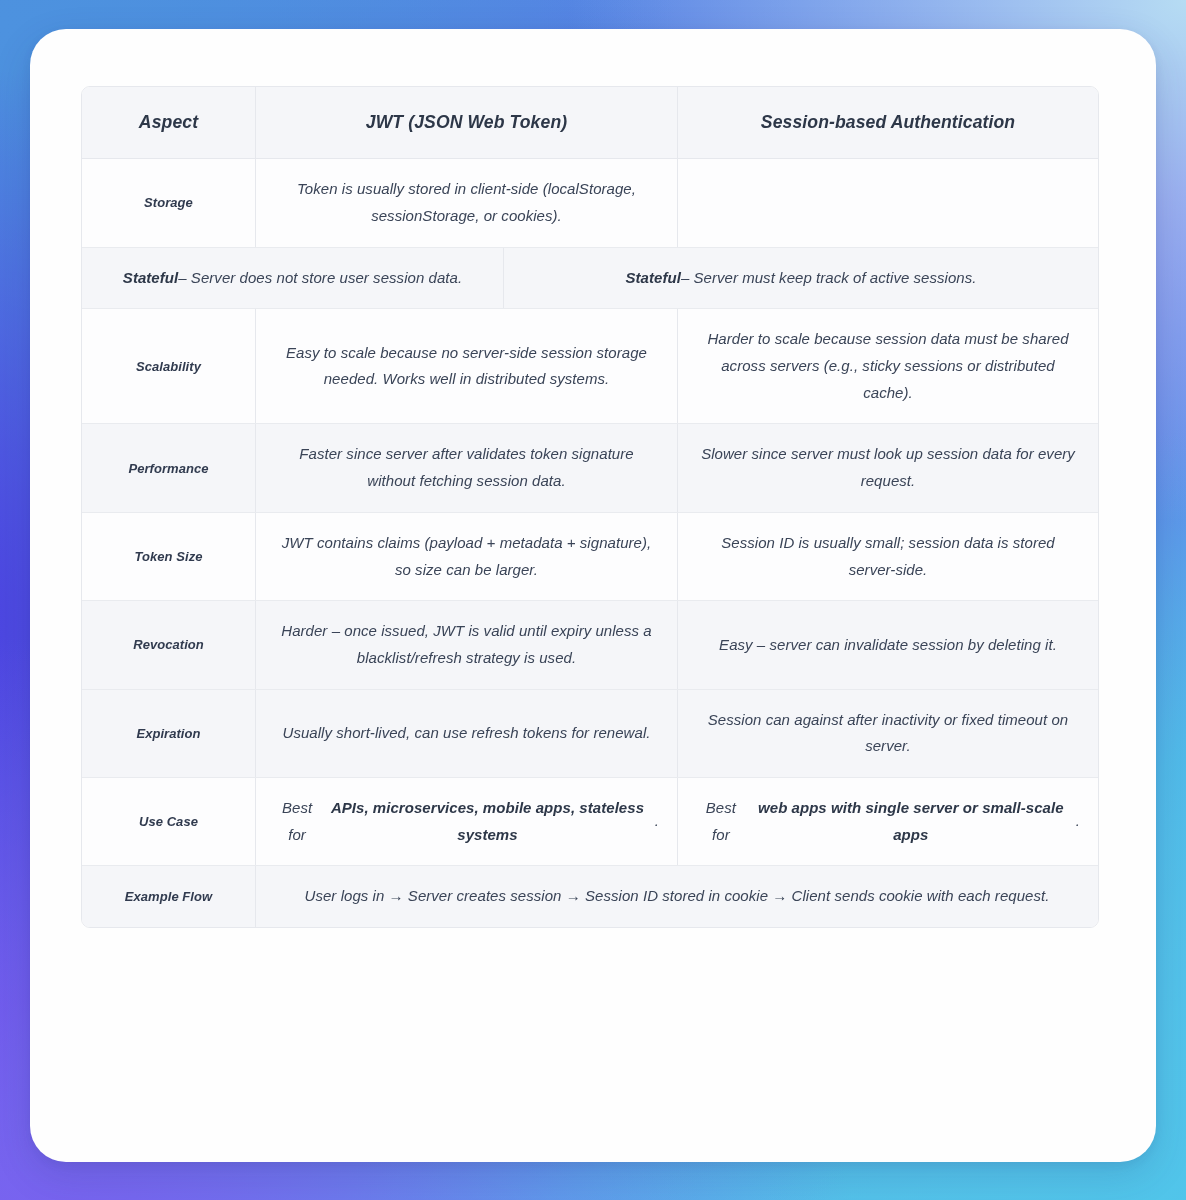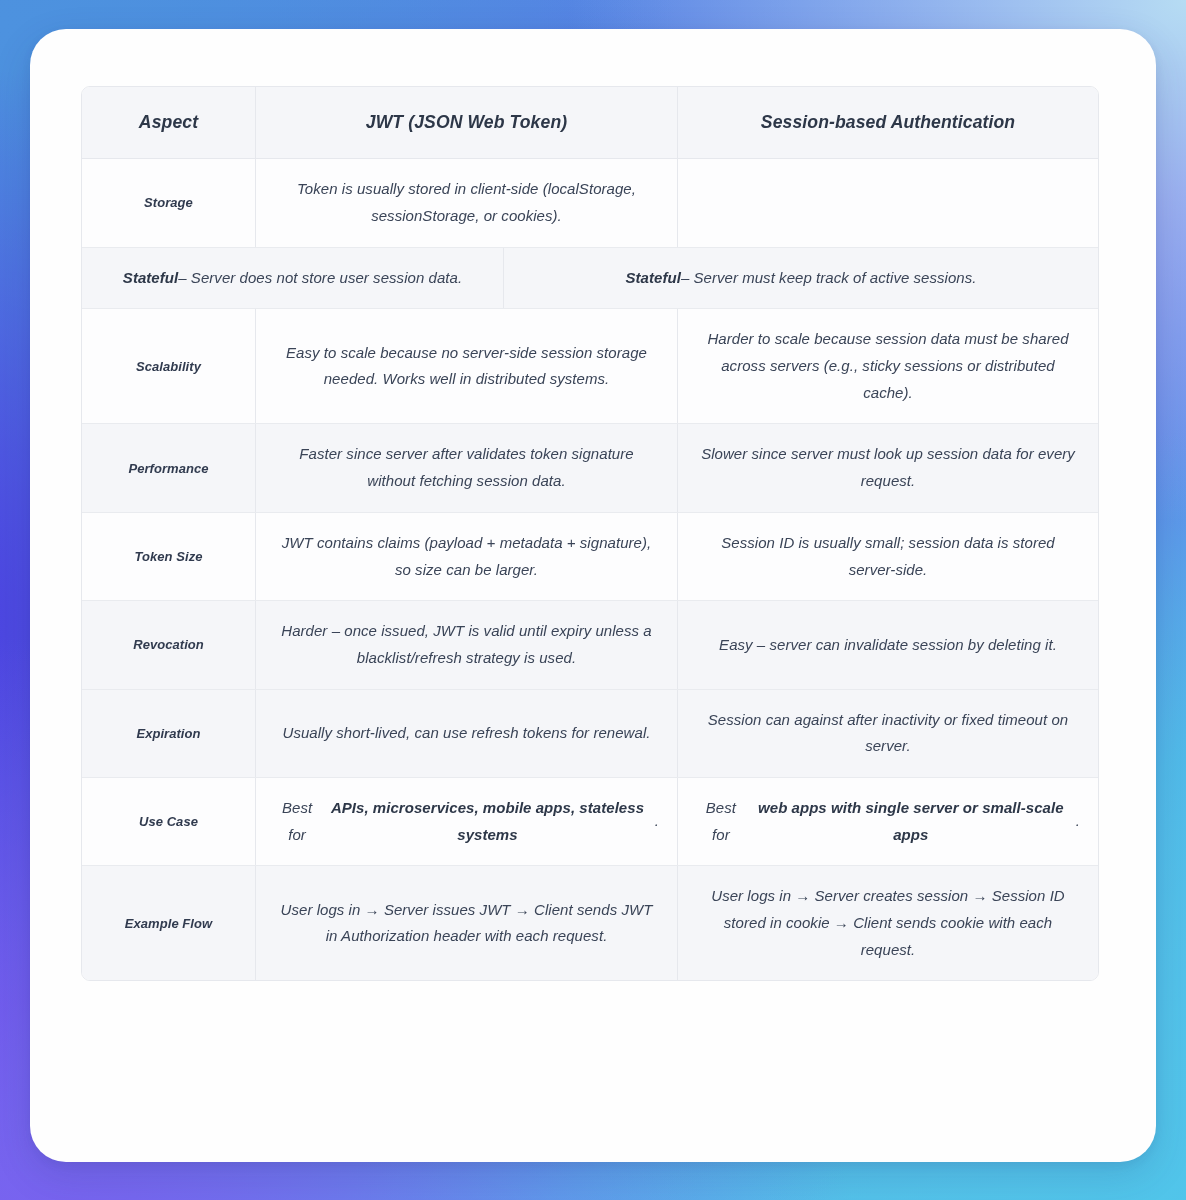--- a/index.html
+++ b/index.html
@@ -155,21 +155,20 @@
             <div class="cell c-jwt">Usually short-lived, can use refresh tokens for renewal.</div>
             <div class="cell c-session">Session can against after inactivity or fixed timeout on server.</div>
           </div>
           <div class="row plain">
             <div class="cell c-aspect">Use Case</div>
             <div class="cell c-jwt">Best for <b>APIs, microservices, mobile apps, stateless systems</b>.</div>
             <div class="cell c-session">Best for <b>web apps with single server or small-scale apps</b>.</div>
           </div>
           <div class="row shaded">
             <div class="cell c-aspect">Example Flow</div>
-            <div class="cell c-jwt">User logs in → Server issues JWT → Client sends JWT in Authorization header with each request.</div>
             <div class="cell c-session">User logs in → Server creates session → Session ID stored in cookie → Client sends cookie with each request.</div>
           </div>
         </div>
 
     </div>
 
   </div>
 </div>
 
 </body></html>

